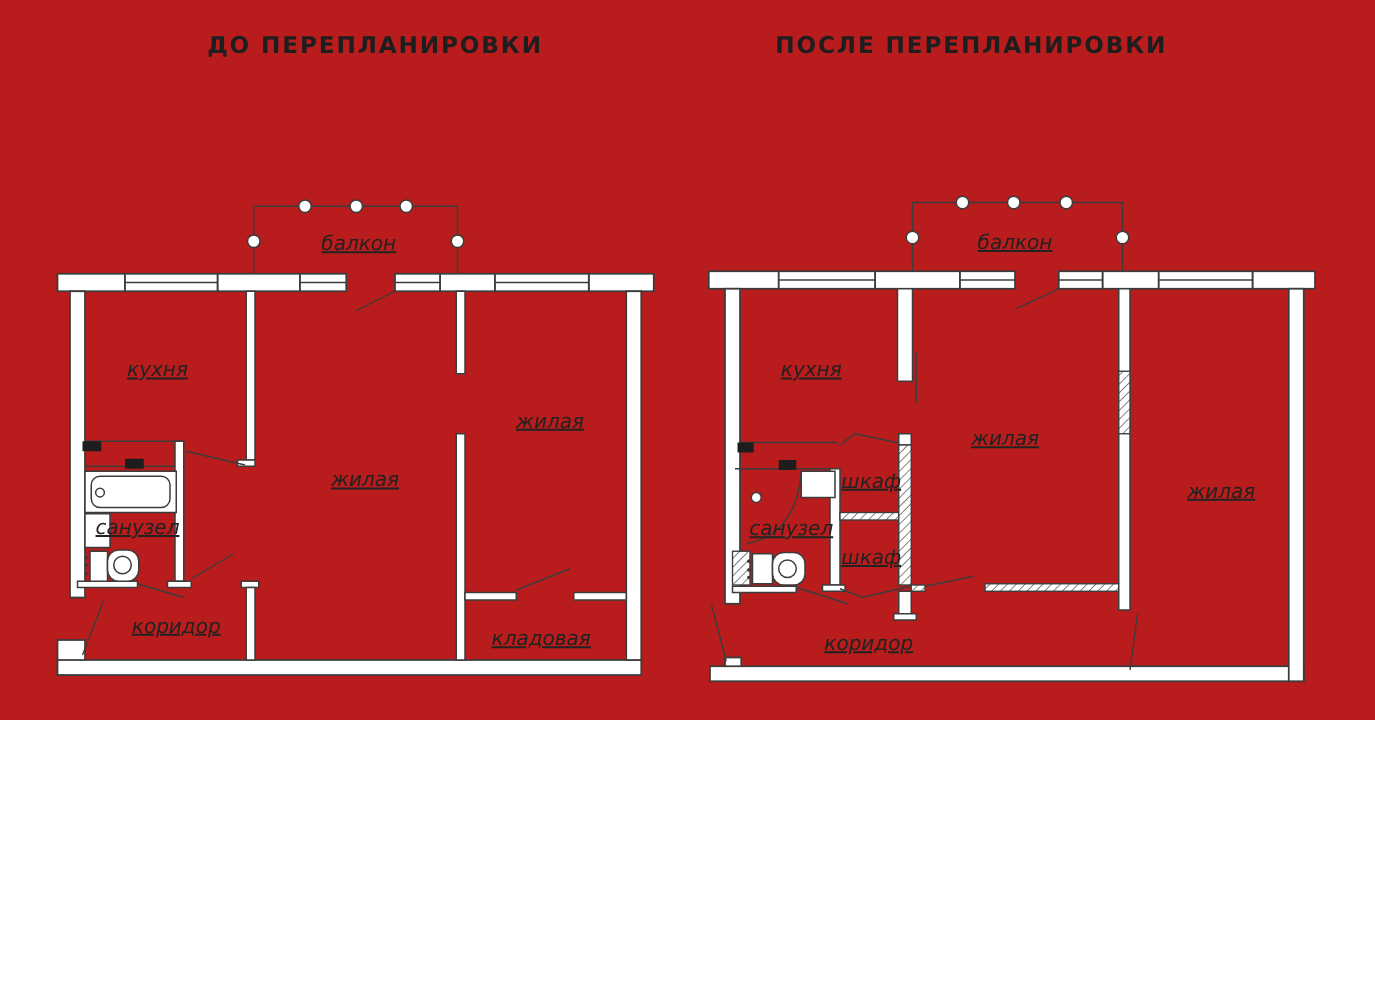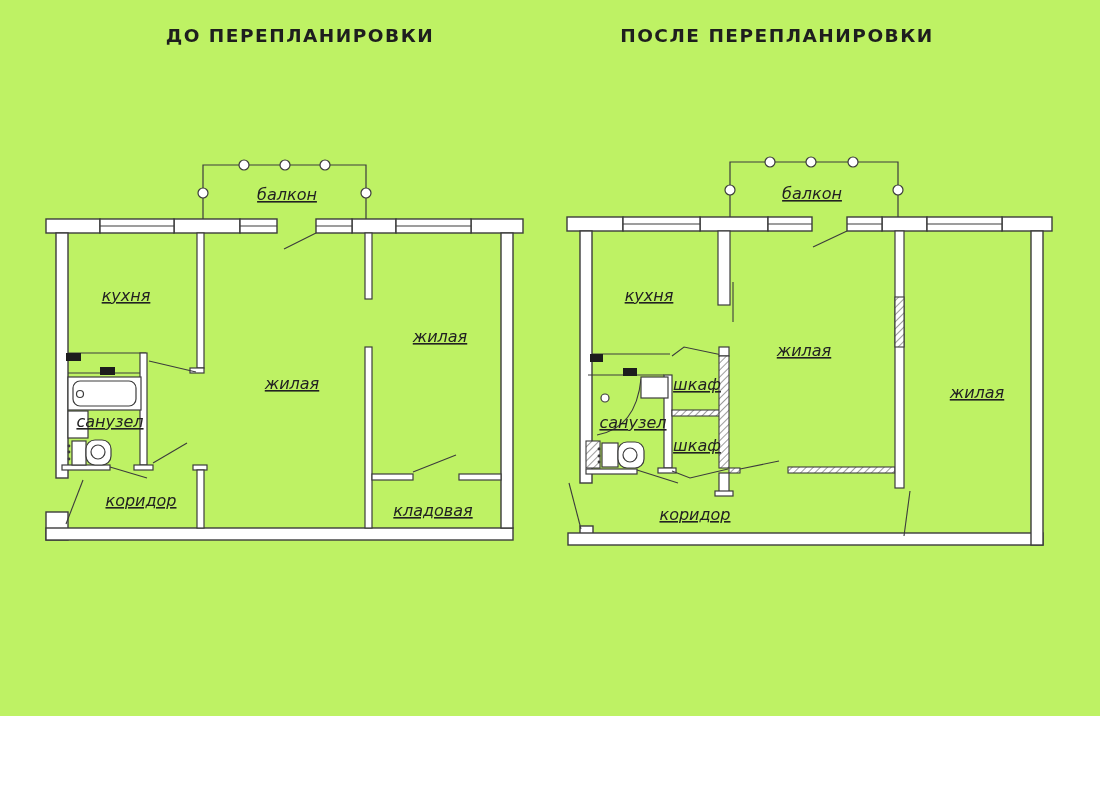--- a/index.html
+++ b/index.html
@@ -1,16 +1,16 @@
 <!DOCTYPE html>
 <html><head>
 <meta charset="utf-8">
 <style>
   html,body{margin:0;padding:0;background:#ffffff;}
-  #stage{position:relative;width:1100px;height:716px;background:#bef264;overflow:hidden;
+  #stage{position:relative;width:1100px;height:576px;background:#b91c1c;overflow:hidden;
          font-family:"DejaVu Sans","Liberation Sans",sans-serif;}
   svg{display:block;}
   .title{font-family:"DejaVu Sans","Liberation Sans",sans-serif;font-weight:bold;
          font-size:18.5px;letter-spacing:1.5px;fill:#1e1e1e;}
   .room-label{font-family:"DejaVu Sans","Liberation Sans",sans-serif;font-style:italic;
               font-size:16px;fill:#222;text-decoration:underline;}
   .wall{fill:#ffffff;stroke:#3c3c3c;stroke-width:1.4;}
   .iwall{fill:#ffffff;stroke:#3c3c3c;stroke-width:1.2;}
   .hwall{fill:url(#hatch);stroke:#3c3c3c;stroke-width:1.1;}
   .ln{stroke:#3c3c3c;stroke-width:1.2;fill:none;}

